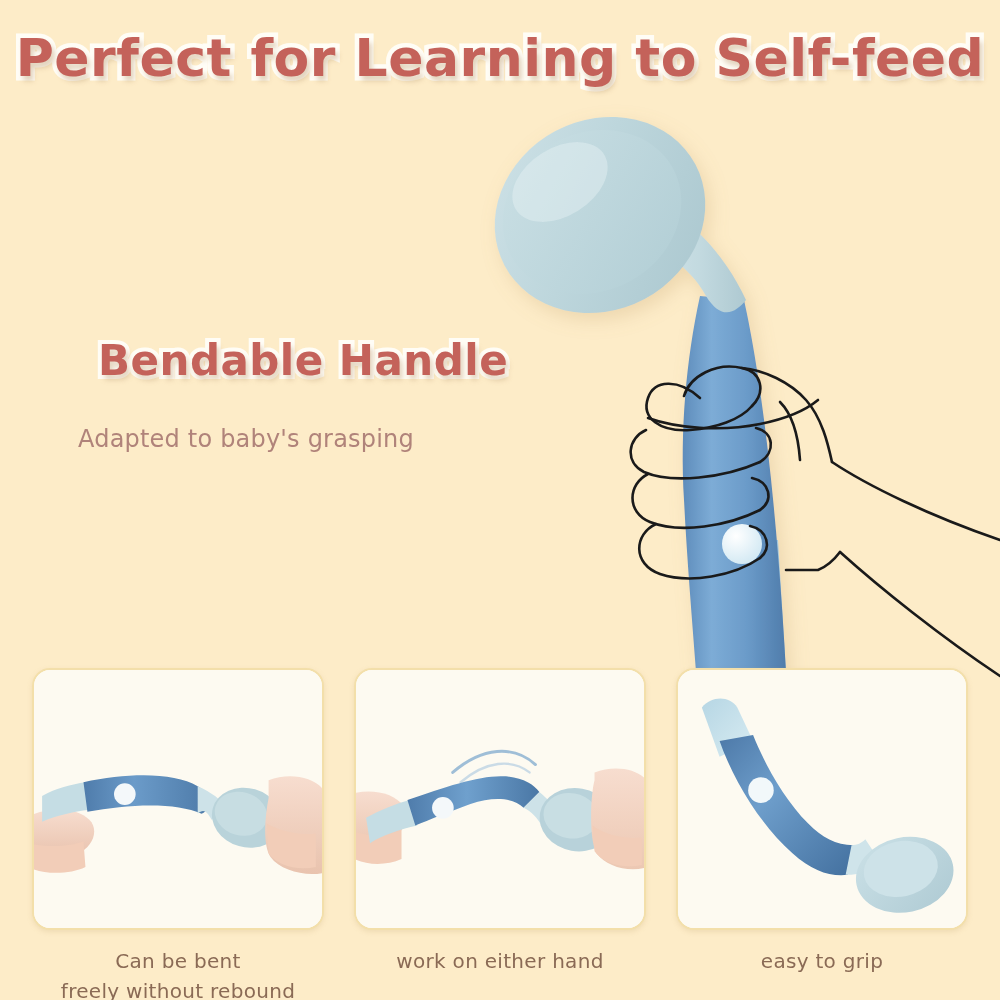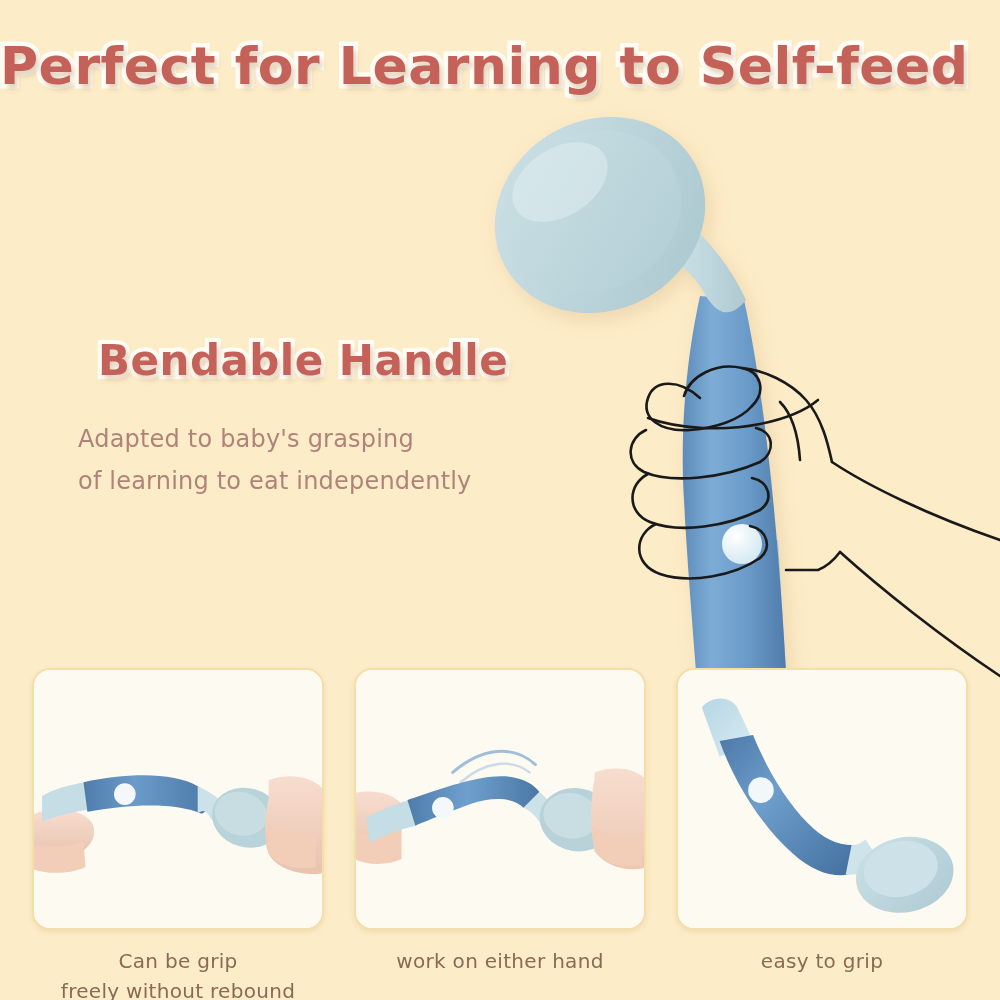--- a/index.html
+++ b/index.html
@@ -13,22 +13,23 @@
   #page {
     position:relative;
     width:1000px; height:1000px;
     background:#fdecc8;
     overflow:hidden;
   }
 
   
   .headline {
     position:absolute;
-    left:0; top:36px;
+    left:0; top:28px;
     width:1000px;
+    text-align:center;
     font-family:"DejaVu Sans", sans-serif;
     font-weight:bold;
     font-size:52px;
     letter-spacing:0.5px;
     color:#c4625a;
     -webkit-text-stroke:9px #fffdf6;
     paint-order:stroke fill;
     text-shadow:3px 5px 5px rgba(190,160,120,0.45);
     white-space:nowrap;
   }
@@ -212,21 +213,20 @@
                C 828 566, 834 560, 840 552"></path>
       <path d="M840 552
                C 880 588, 940 636, 1000 676"></path>
     </g>
   </svg>
 
   <div class="subheading">Bendable Handle</div>
 
   <div class="bodycopy">
     <span class="line">Adapted to baby's grasping</span>
-    <span class="line">of learning to eat independently</span>
   </div>
 
   <div class="cards">
 
     <div class="card-col">
       <div class="card">
         <svg viewBox="0 0 292 262">
           <defs>
             <linearGradient id="c1h" x1="0" y1="0" x2="1" y2="0">
               <stop offset="0%" stop-color="#4f7cab"></stop>
@@ -264,21 +264,21 @@
 
           <g>
             <path d="M238 112 C 258 104, 284 108, 294 122 L 294 206
                      C 276 210, 250 204, 240 190 C 232 178, 234 150, 238 130 Z" fill="url(#c1s)"></path>
             <path d="M236 156 C 250 164, 268 168, 286 166 L 286 200
                      C 266 204, 246 198, 238 186 Z" fill="#f2cdb8"></path>
           </g>
         </svg>
       </div>
       <div class="caption">
-        <span class="line">Can be grip</span>
+        <span class="line">Can be bent</span>
         <span class="line">freely without rebound</span>
       </div>
     </div>
 
     <div class="card-col">
       <div class="card">
         <svg viewBox="0 0 292 262">
           <defs>
             <linearGradient id="c2h" x1="0" y1="0" x2="1" y2="0">
               <stop offset="0%" stop-color="#4f7cab"></stop>

